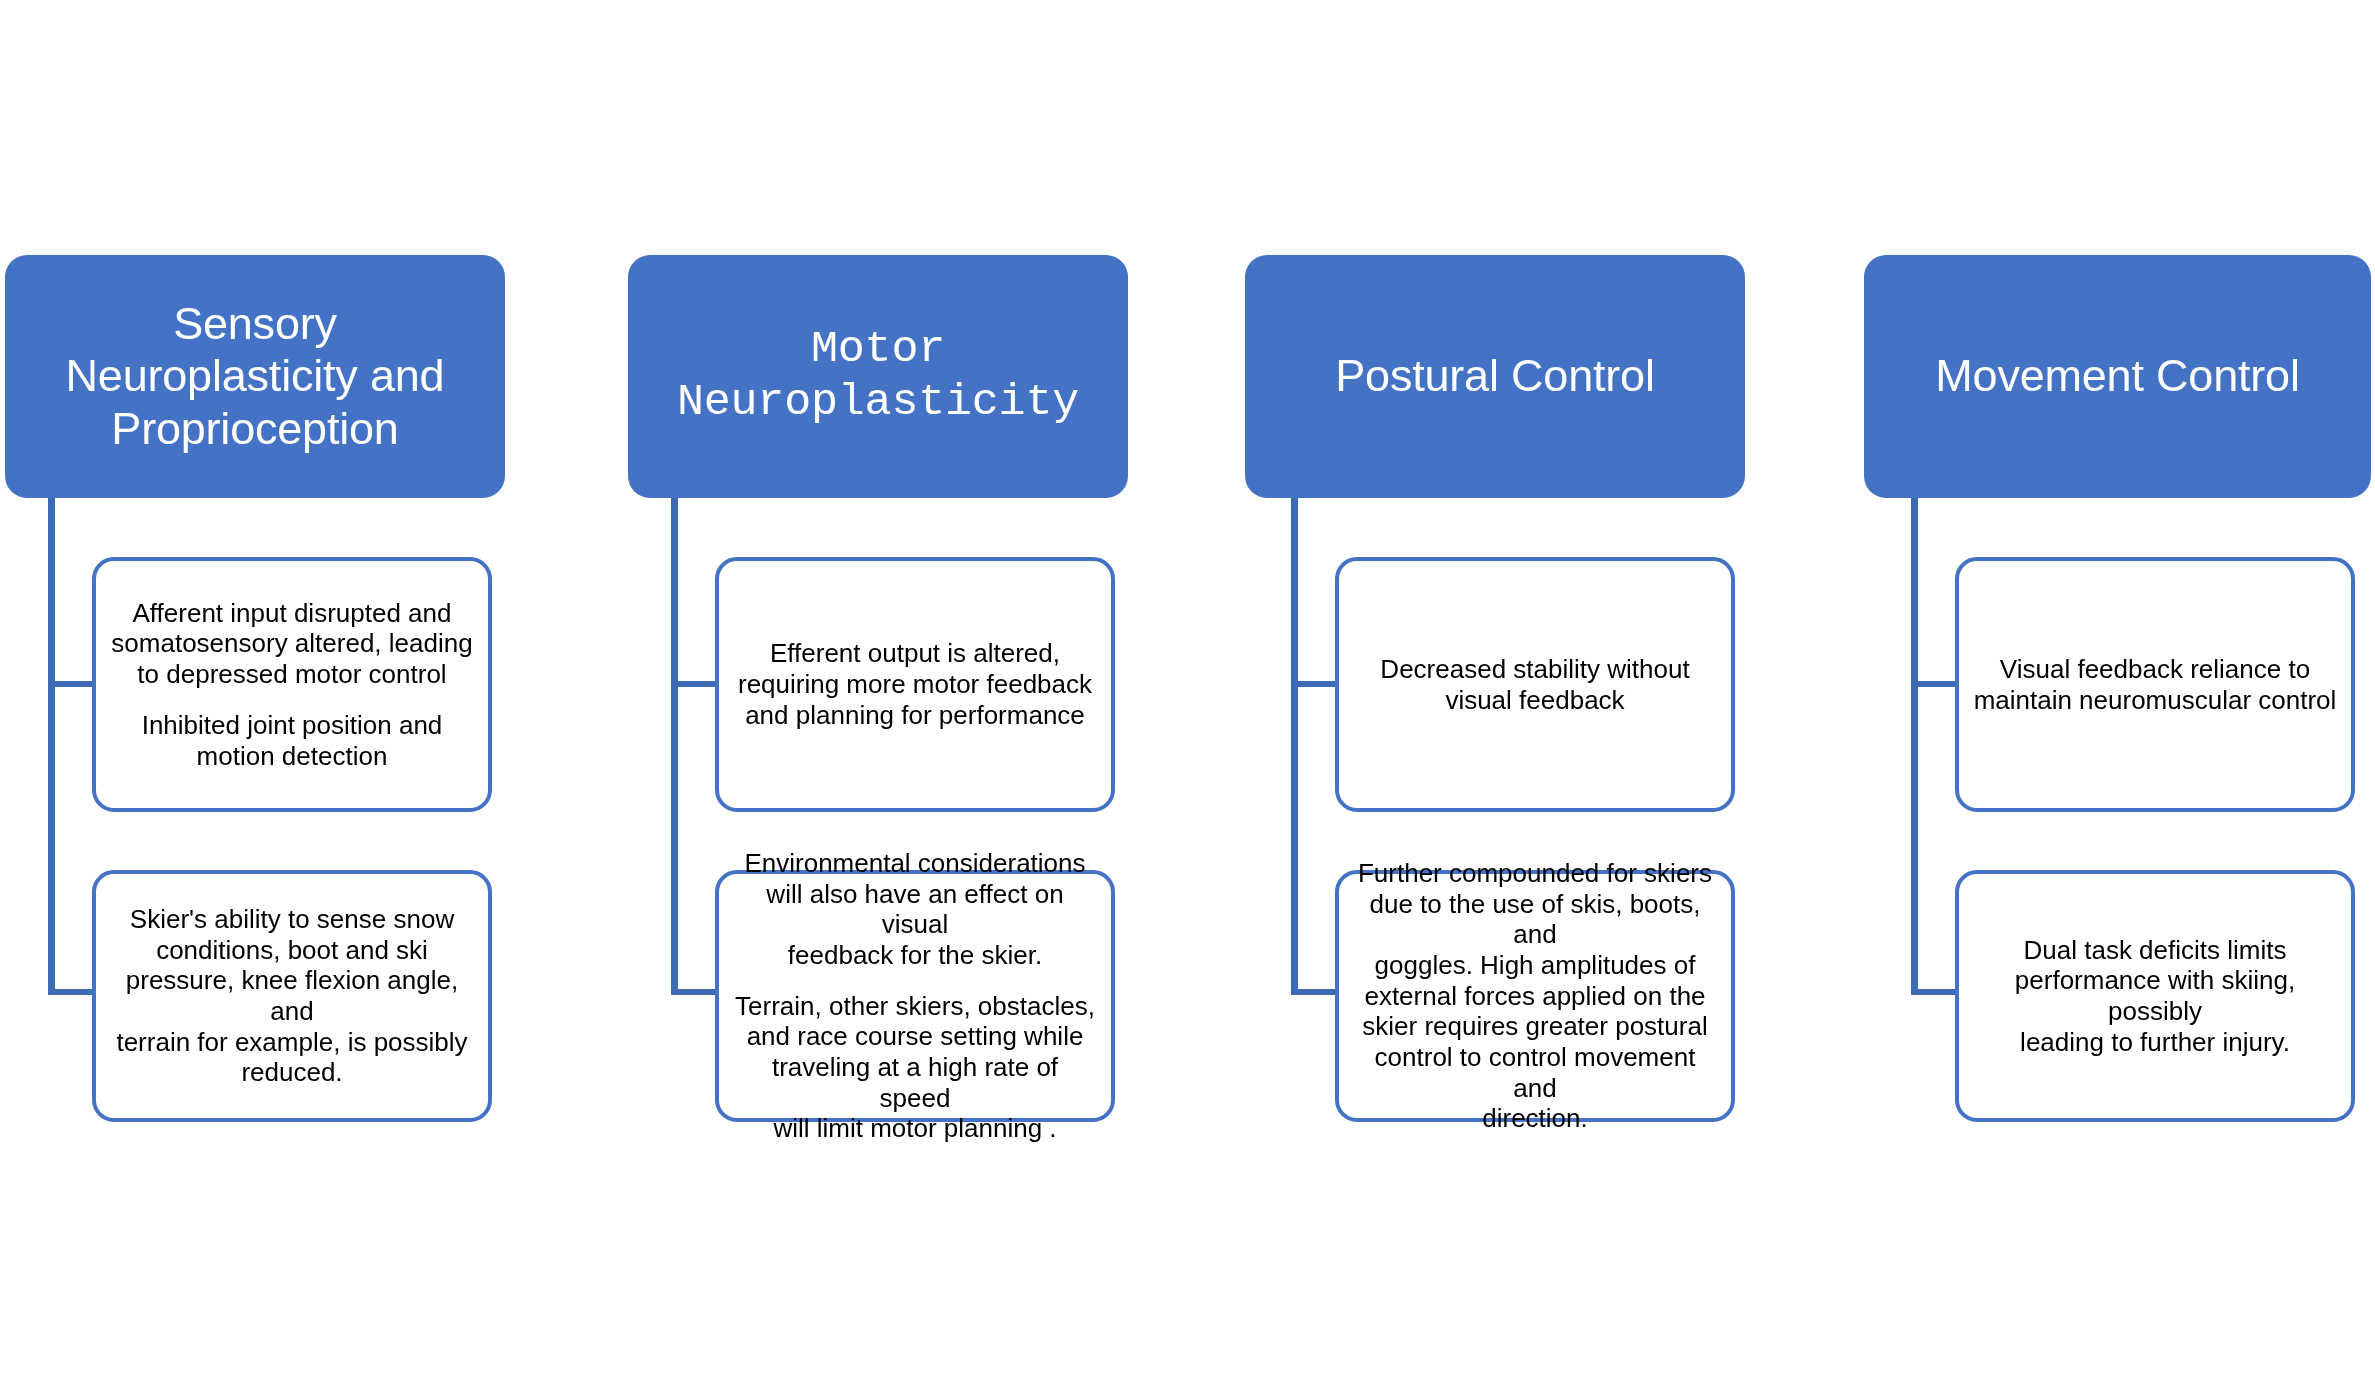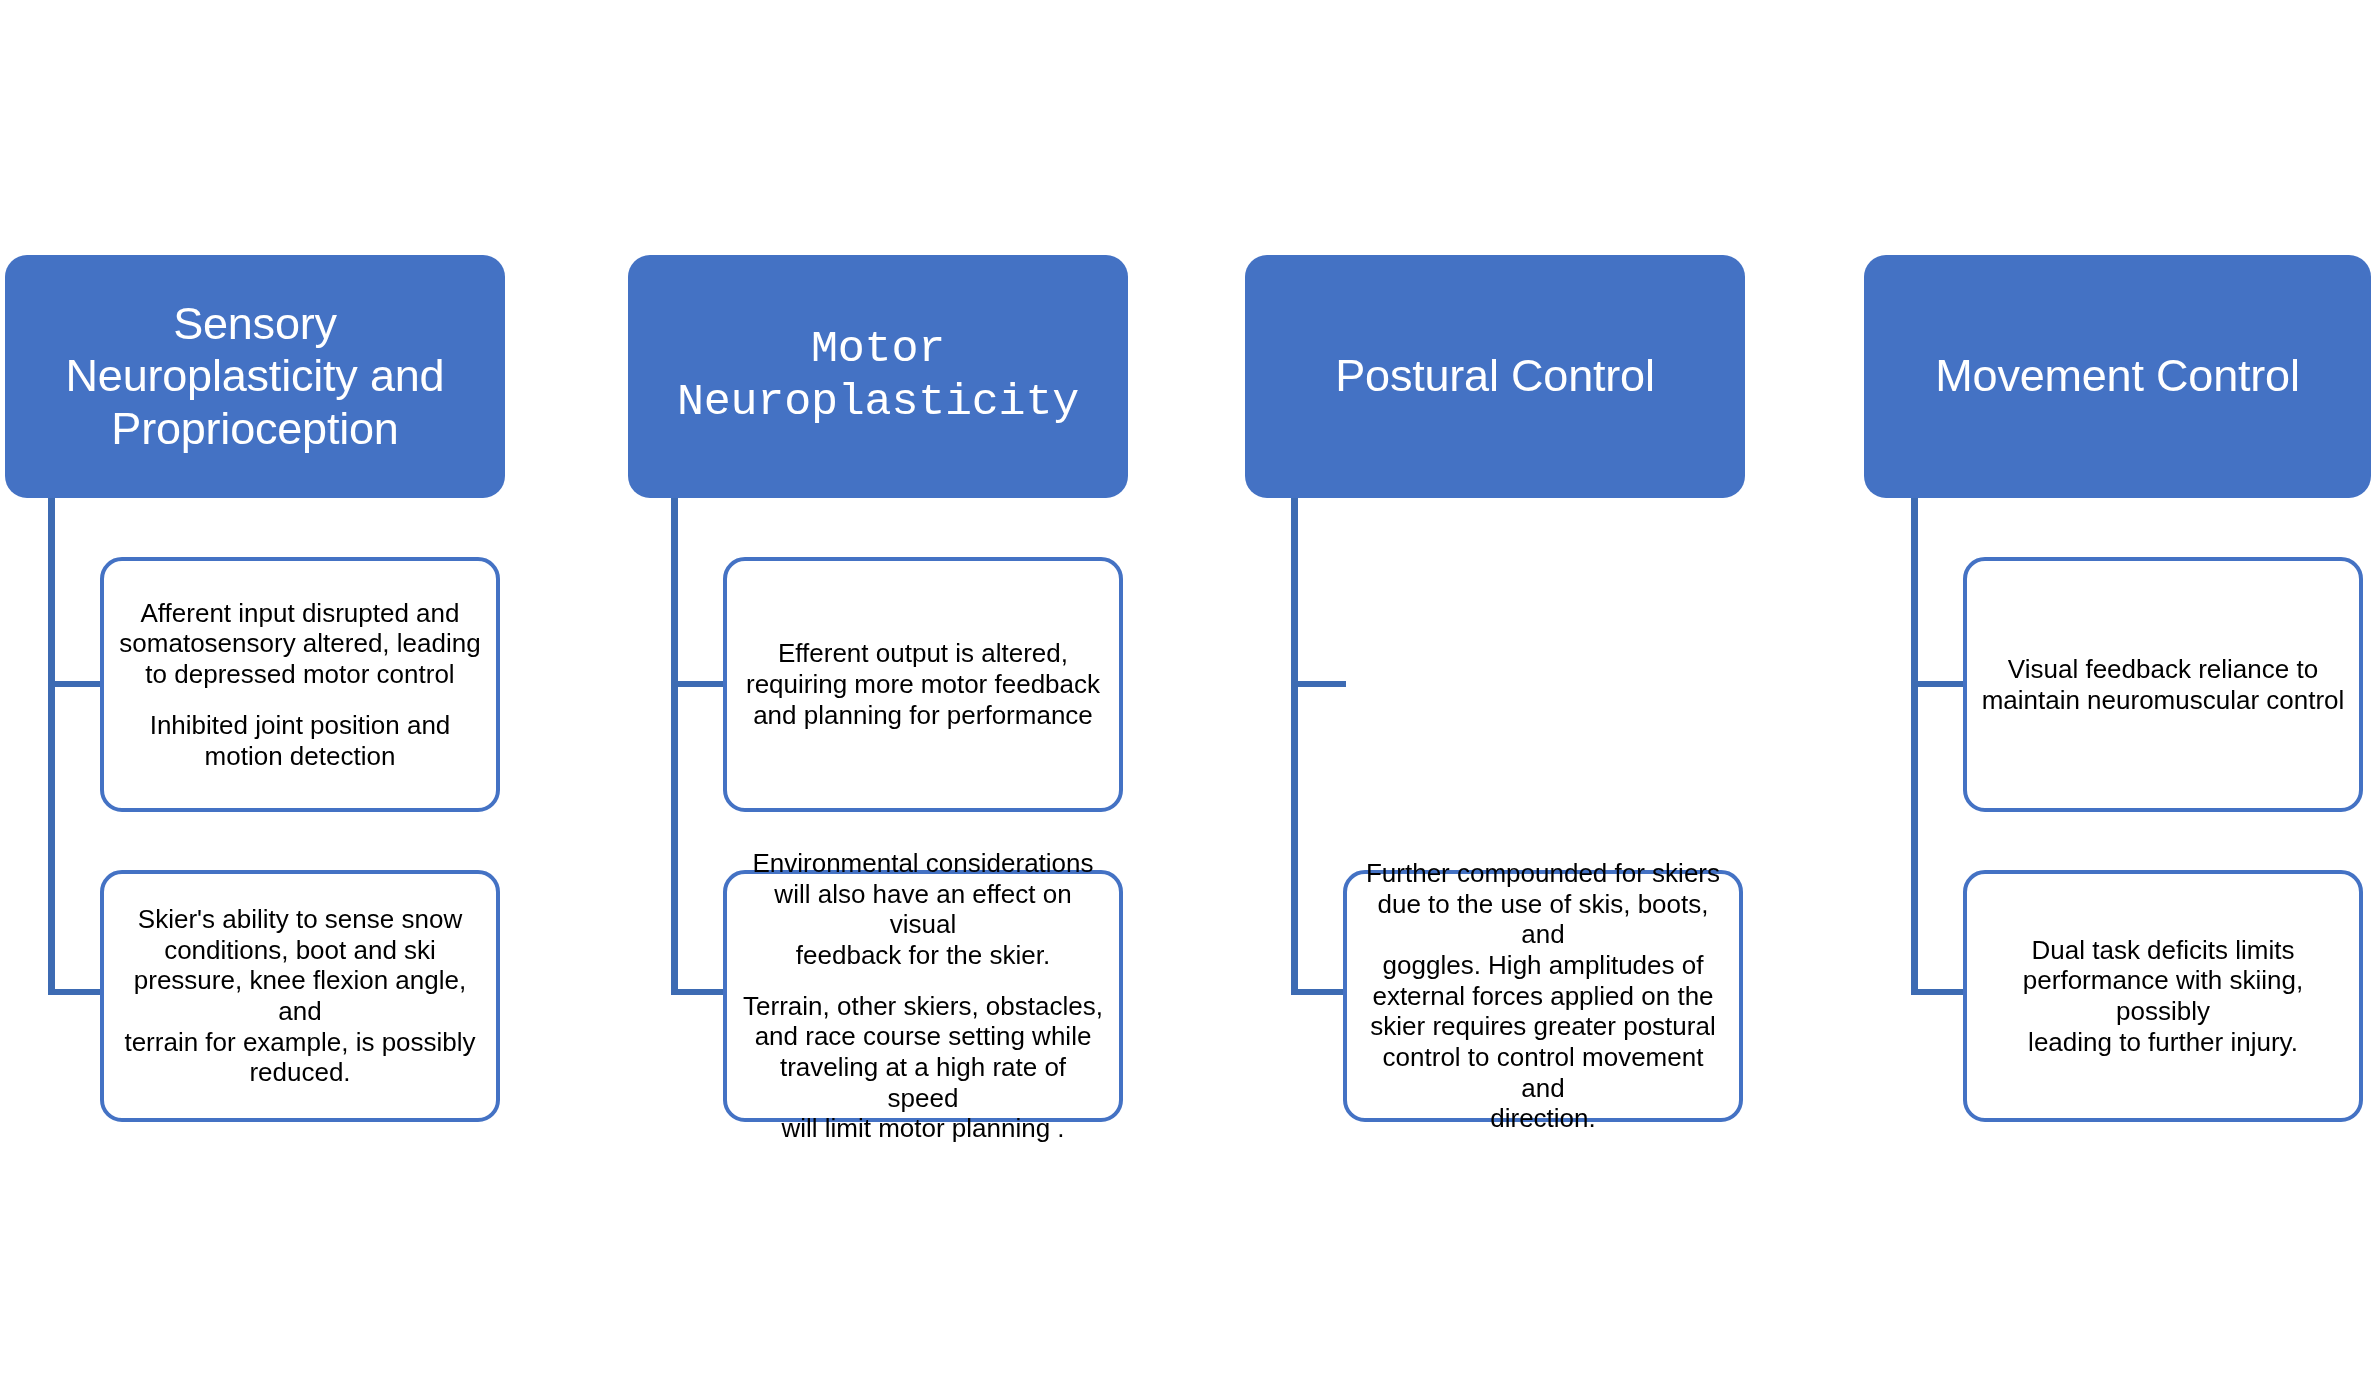--- a/index.html
+++ b/index.html
@@ -67,21 +67,21 @@
   }
 
   
   .col-2 .parent-node { left: 5px;  width: 500px; font-family: Liberation Mono, monospace; }
   .col-3 .parent-node { left: 2px;  width: 500px; justify-content: center; }
   .col-4 .parent-node { left: 1px;  width: 507px; }
 
   
   .child-node {
     position: absolute;
-    left: 100px;
+    left: 92px;
     width: 400px;
     background: #ffffff;
     border: 4px solid #4472C4;
     border-radius: 22px;
     box-sizing: border-box;
     display: flex;
     flex-direction: column;
     align-items: center;
     justify-content: center;
     padding: 10px 14px;
@@ -192,20 +192,24 @@
 
     <div class="column col-3">
       <div class="conn conn-trunk"></div>
       <div class="conn conn-stub-1"></div>
       <div class="conn conn-stub-2"></div>
 
       <div class="parent-node">
         <div class="parent-label">Postural Control</div>
       </div>
 
+      <div class="child-node row-1">
+        <div class="child-text">Decreased stability without
+visual feedback</div>
+      </div>
 
       <div class="child-node row-2">
         <div class="child-text">Further compounded for skiers
 due to the use of skis, boots, and
 goggles. High amplitudes of
 external forces applied on the
 skier requires greater postural
 control to control movement and
 direction.</div>
       </div>

